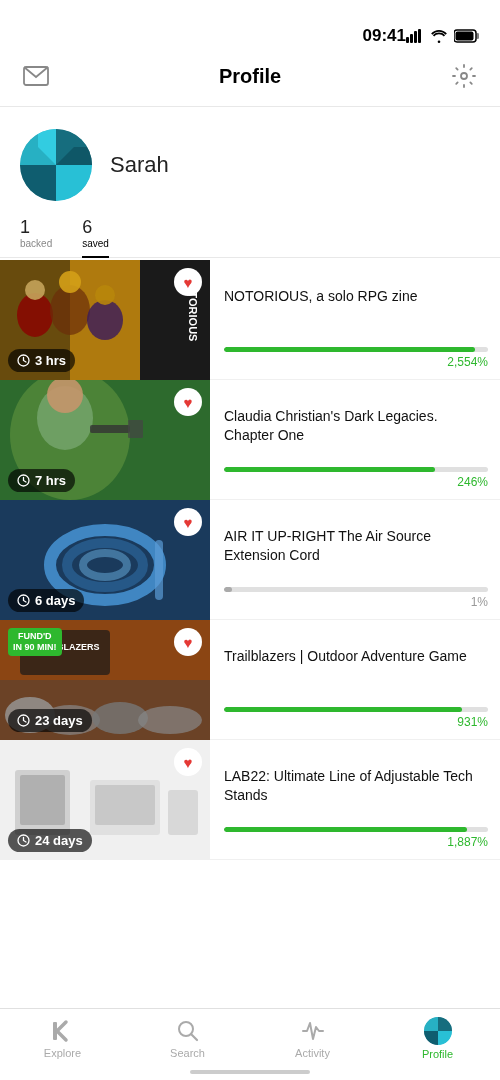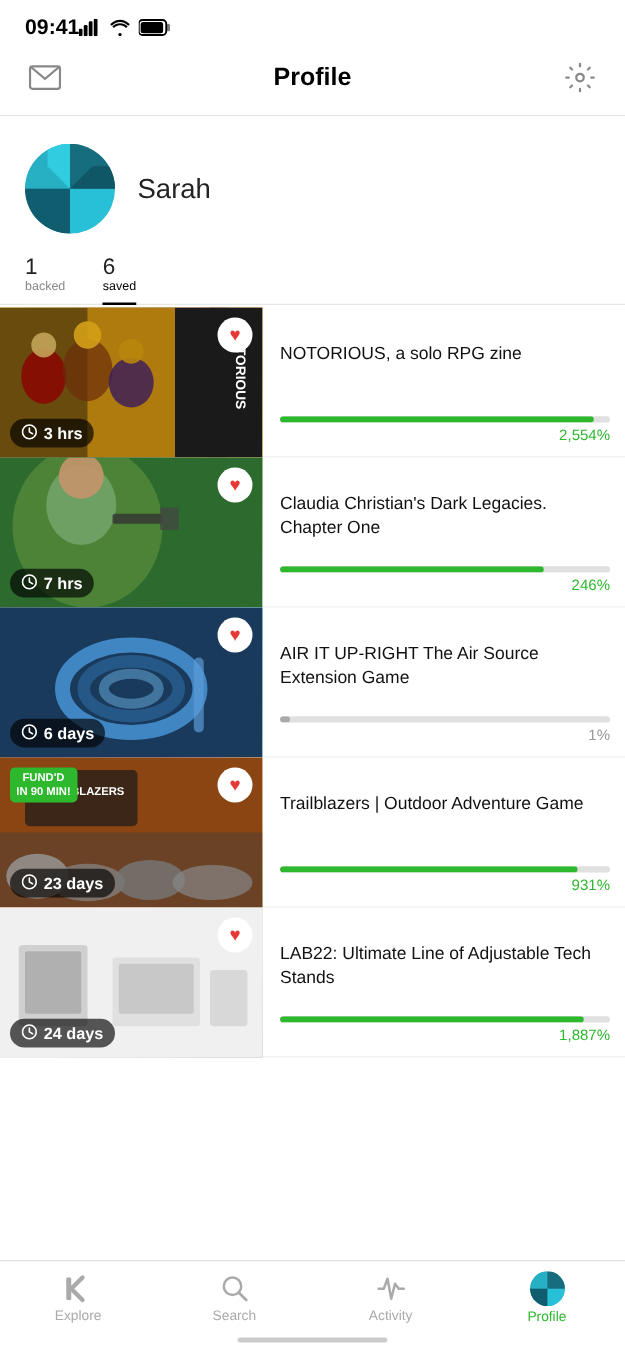--- a/index.html
+++ b/index.html
@@ -8,23 +8,23 @@
       width: 500px;
       min-height: 1080px;
       background: #fff;
       font-family: -apple-system, BlinkMacSystemFont, 'Helvetica Neue', Arial, sans-serif;
       overflow-x: hidden;
     }
 
     
     .status-bar {
       display: flex;
-      justify-content: flex-start;
-      align-items: center;
-      padding: 12px 20px 4px;
+      justify-content: flex-end;
+      align-items: center;
+      padding: 26px 20px 4px;
       background: #fff;
     }
     .status-time {
       font-size: 17px;
       font-weight: 600;
       color: #000;
     }
     .status-icons {
       display: flex;
       align-items: center;
@@ -138,20 +138,21 @@
       position: absolute;
       bottom: 8px;
       left: 8px;
       background: rgba(0,0,0,0.65);
       color: #fff;
       font-size: 13px;
       font-weight: 600;
       padding: 4px 9px;
       border-radius: 14px;
       display: flex;
+      align-items: center;
       gap: 5px;
     }
     .heart-btn {
       position: absolute;
       top: 8px;
       right: 8px;
       width: 28px;
       height: 28px;
       background: #fff;
       border-radius: 50%;
@@ -461,21 +462,21 @@
             <circle cx="6.5" cy="6.5" r="5.5" fill="none" stroke="white" stroke-width="1.3"></circle>
             <polyline points="6.5,3.5 6.5,6.5 9,8" fill="none" stroke="white" stroke-width="1.3" stroke-linecap="round"></polyline>
           </svg>
         <span>6 days</span>
       </div>
       <div class="heart-btn">
         <span class="heart-icon">♥</span>
       </div>
     </div>
     <div class="card-info">
-      <span class="card-title">AIR IT UP-RIGHT The Air Source Extension Game</span>
+      <span class="card-title">AIR IT UP-RIGHT The Air Source Extension Cord</span>
       <div class="card-progress-wrap">
         <div class="progress-bar-bg">
           <div class="progress-bar-fill low" style="width:3%"></div>
         </div>
         <span class="card-percent low">1%</span>
       </div>
     </div>
   </div>
 
   <div class="project-card">

